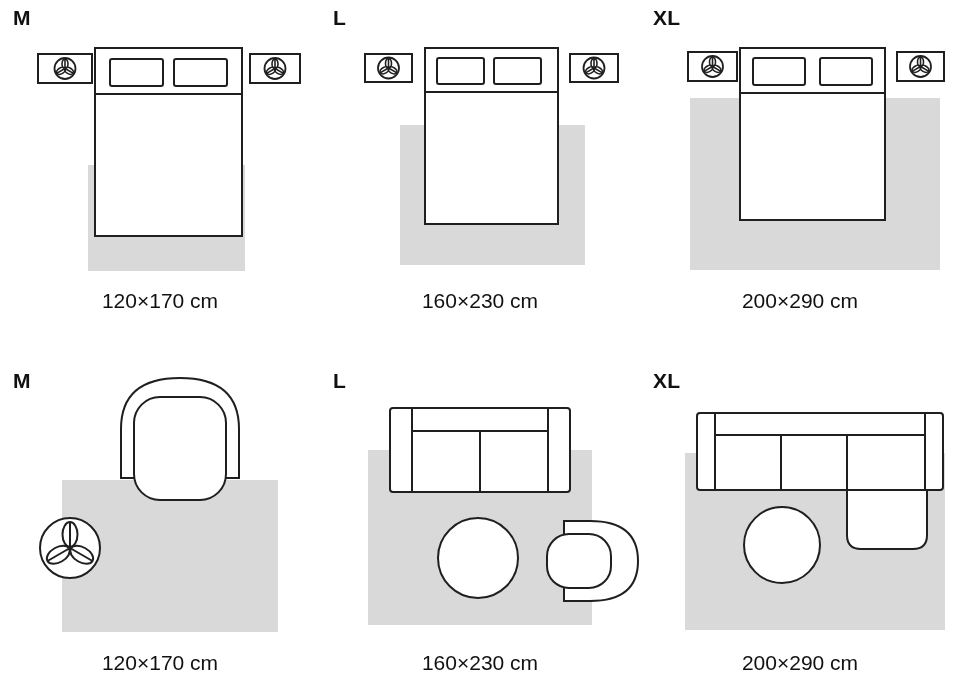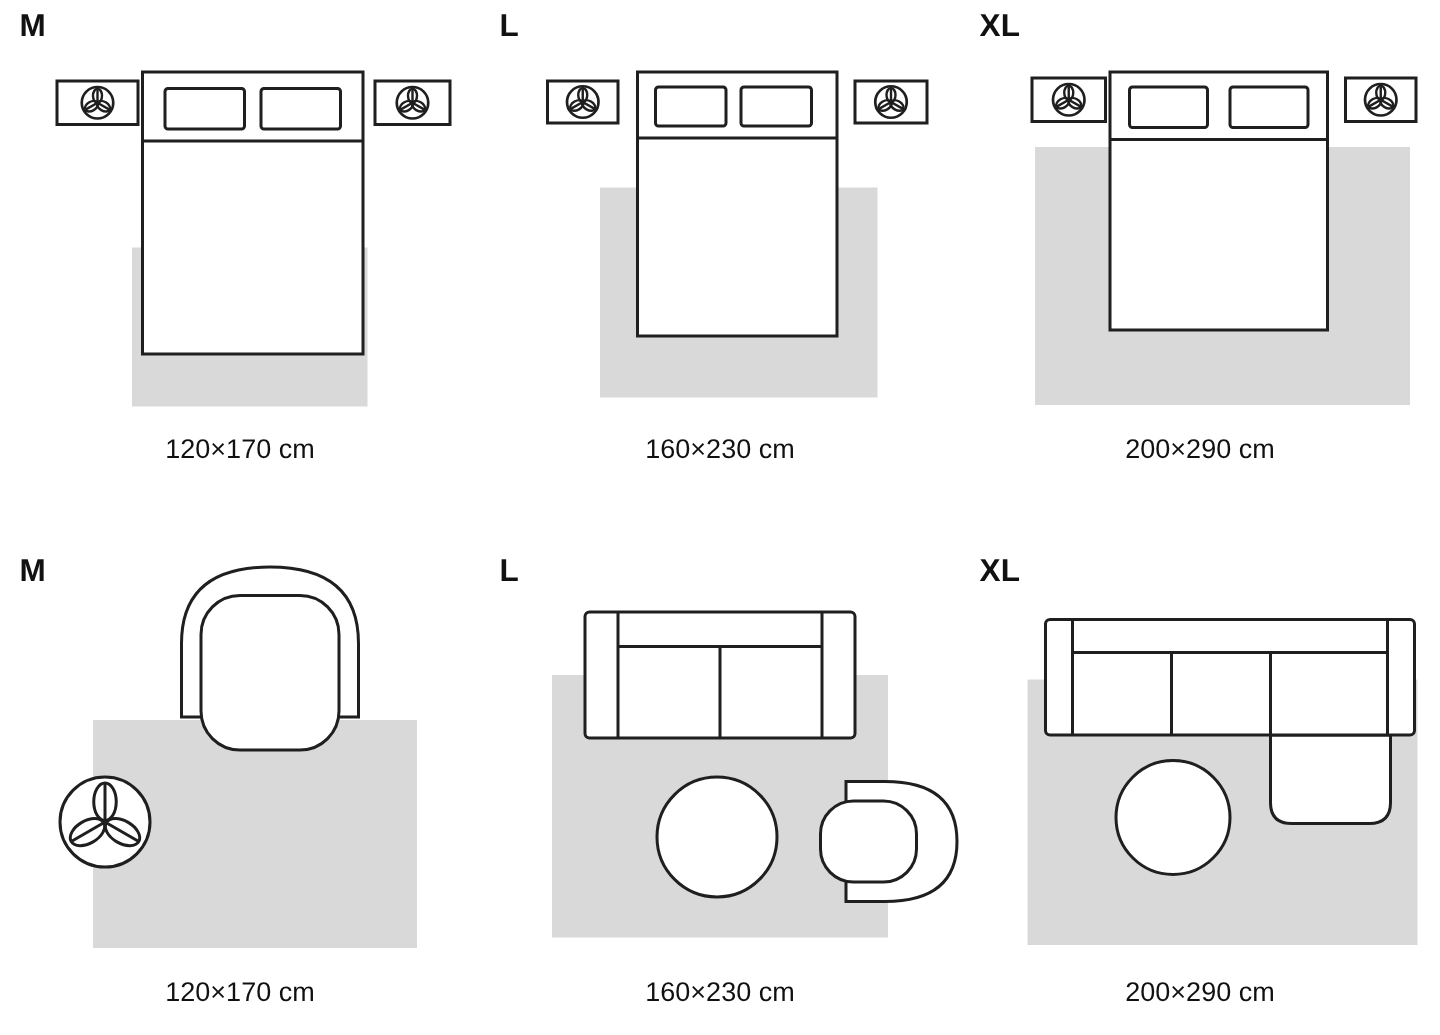--- a/index.html
+++ b/index.html
@@ -13,21 +13,21 @@
   }
   .panel{position:relative;overflow:hidden;}
   .size-label{
     position:absolute;left:13px;top:6px;
     font-size:21px;font-weight:700;color:var(--text,#111111);
     letter-spacing:.2px;
   }
   .panel.bottom .size-label{top:24px;}
   .caption{
     position:absolute;left:0;right:0;top:289px;
-    text-align:center;font-size:18px;font-weight:400;
+    text-align:center;font-size:21px;font-weight:400;
     color:var(--text,#111111);
   }
   .panel.bottom .caption{top:306px;}
   svg.scene{position:absolute;inset:0;display:block;}
   .rug{fill:var(--rug,#d9d9d9);stroke:none;}
   .furn{fill:#ffffff;stroke:var(--outline,#1f1f1f);stroke-width:2;}
   .ln{fill:none;stroke:var(--outline,#1f1f1f);stroke-width:2;}
   .ln15{fill:none;stroke:var(--outline,#1f1f1f);stroke-width:1.6;}
 </style>
 </head>

